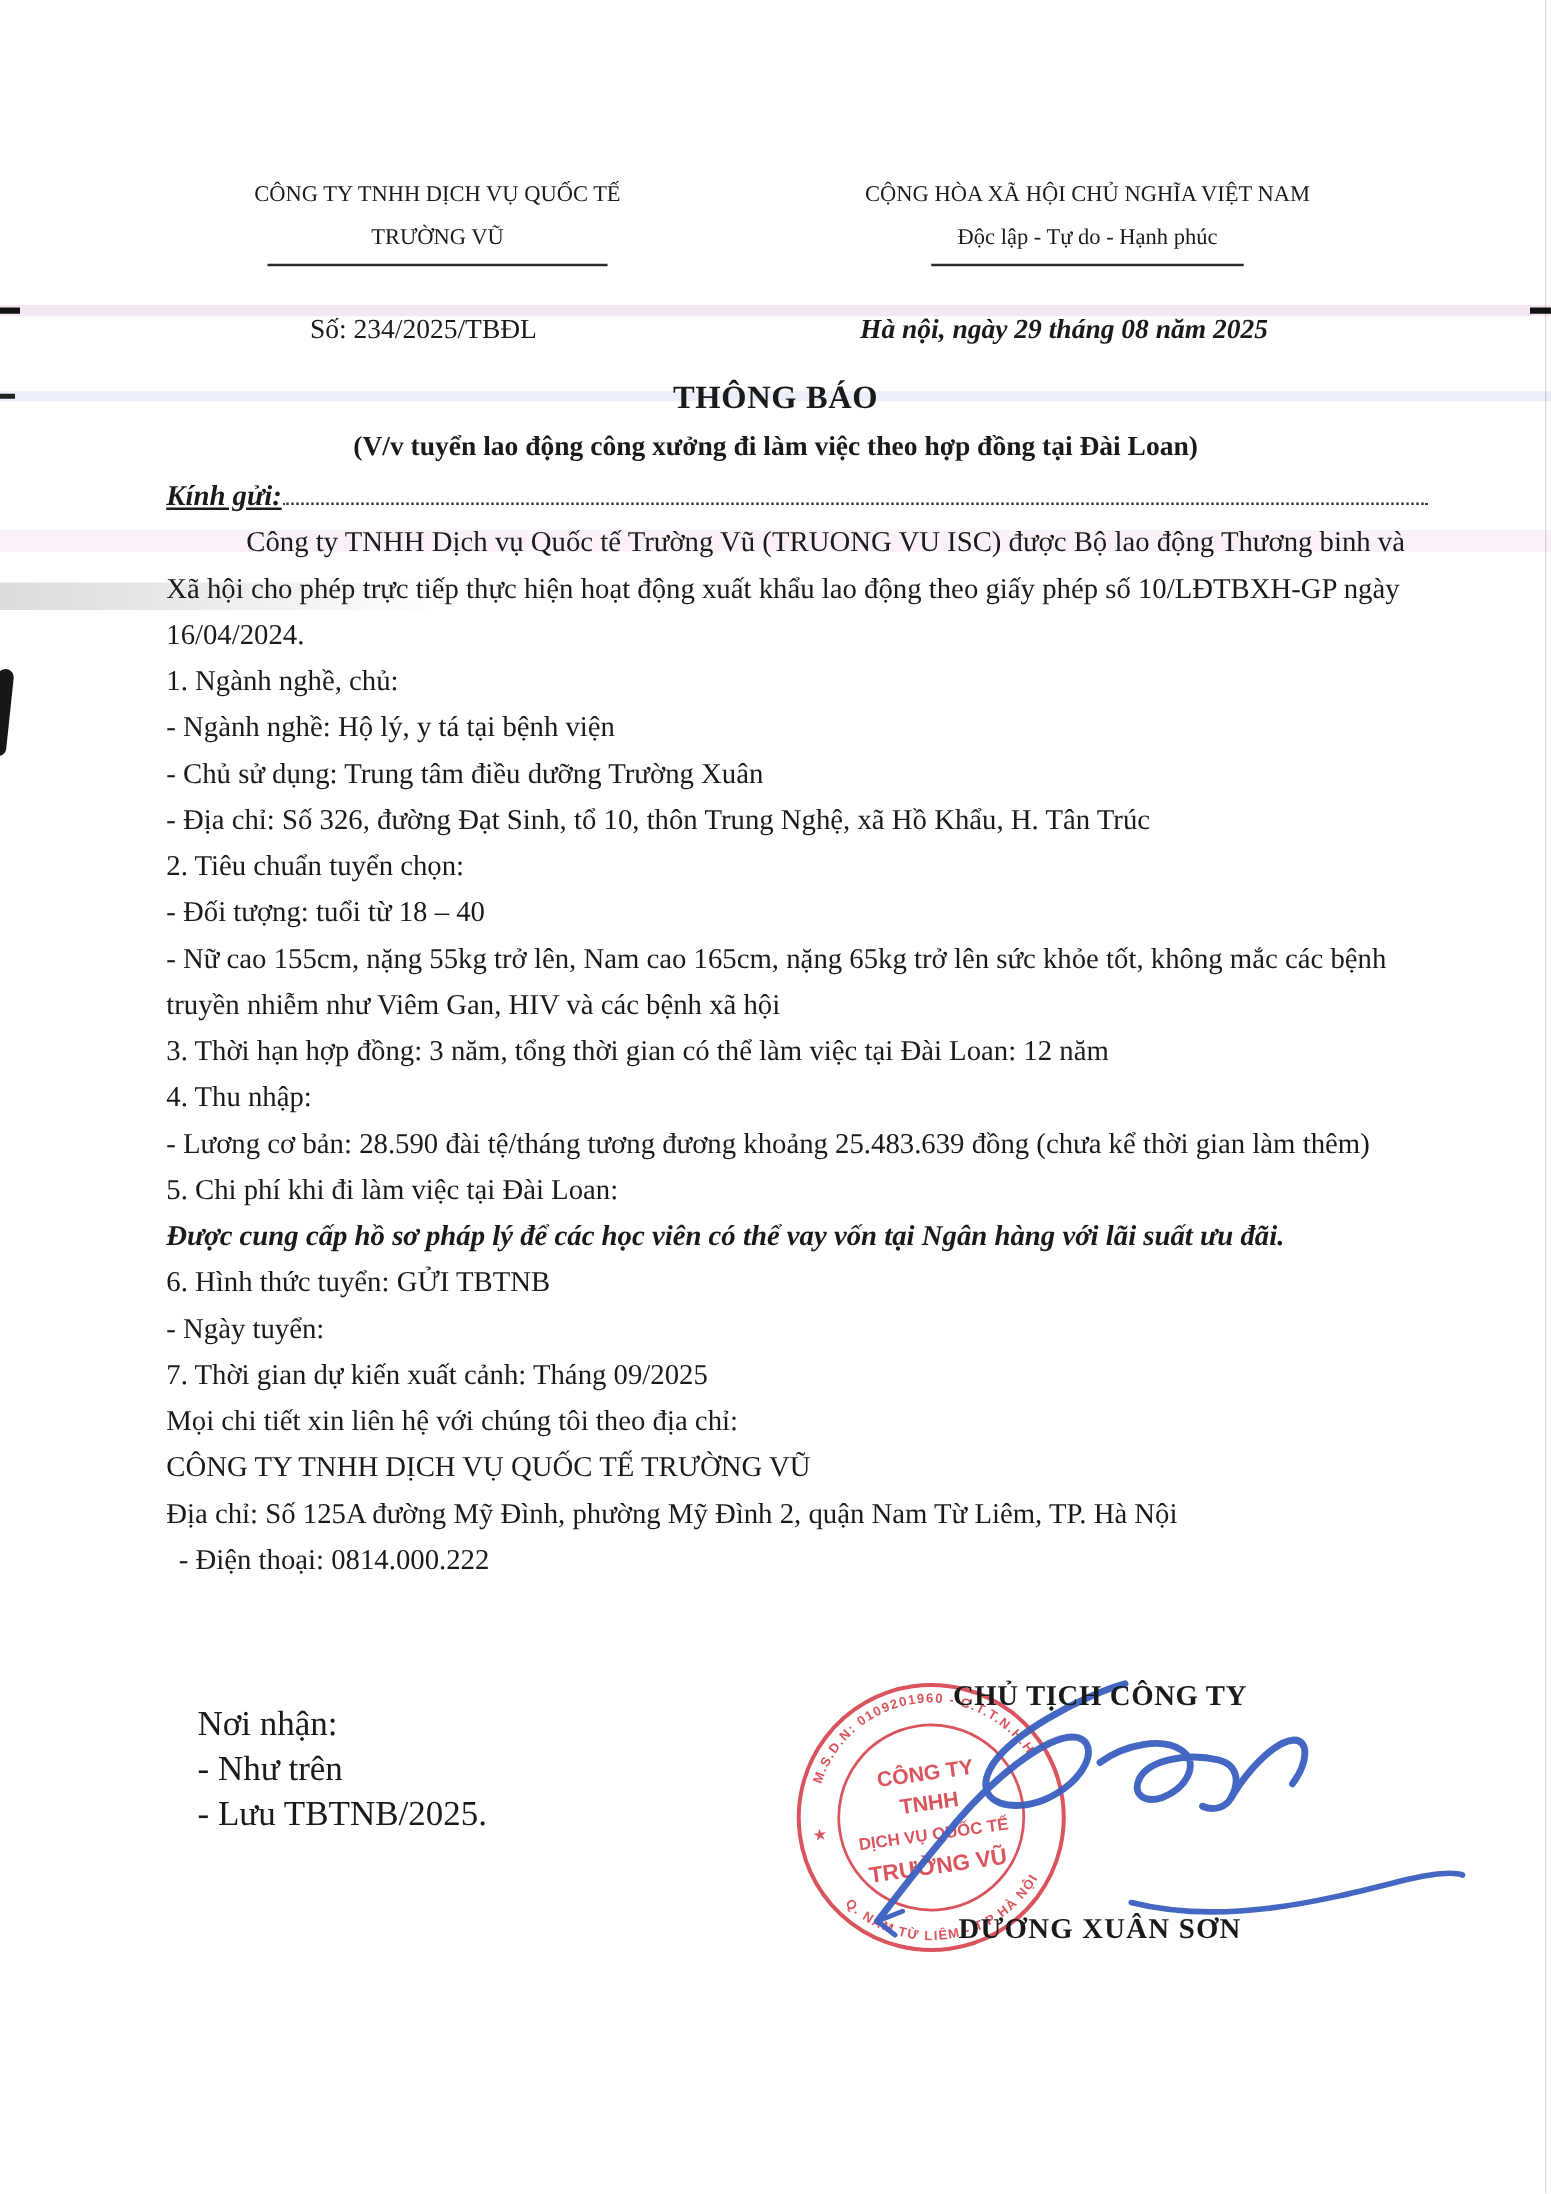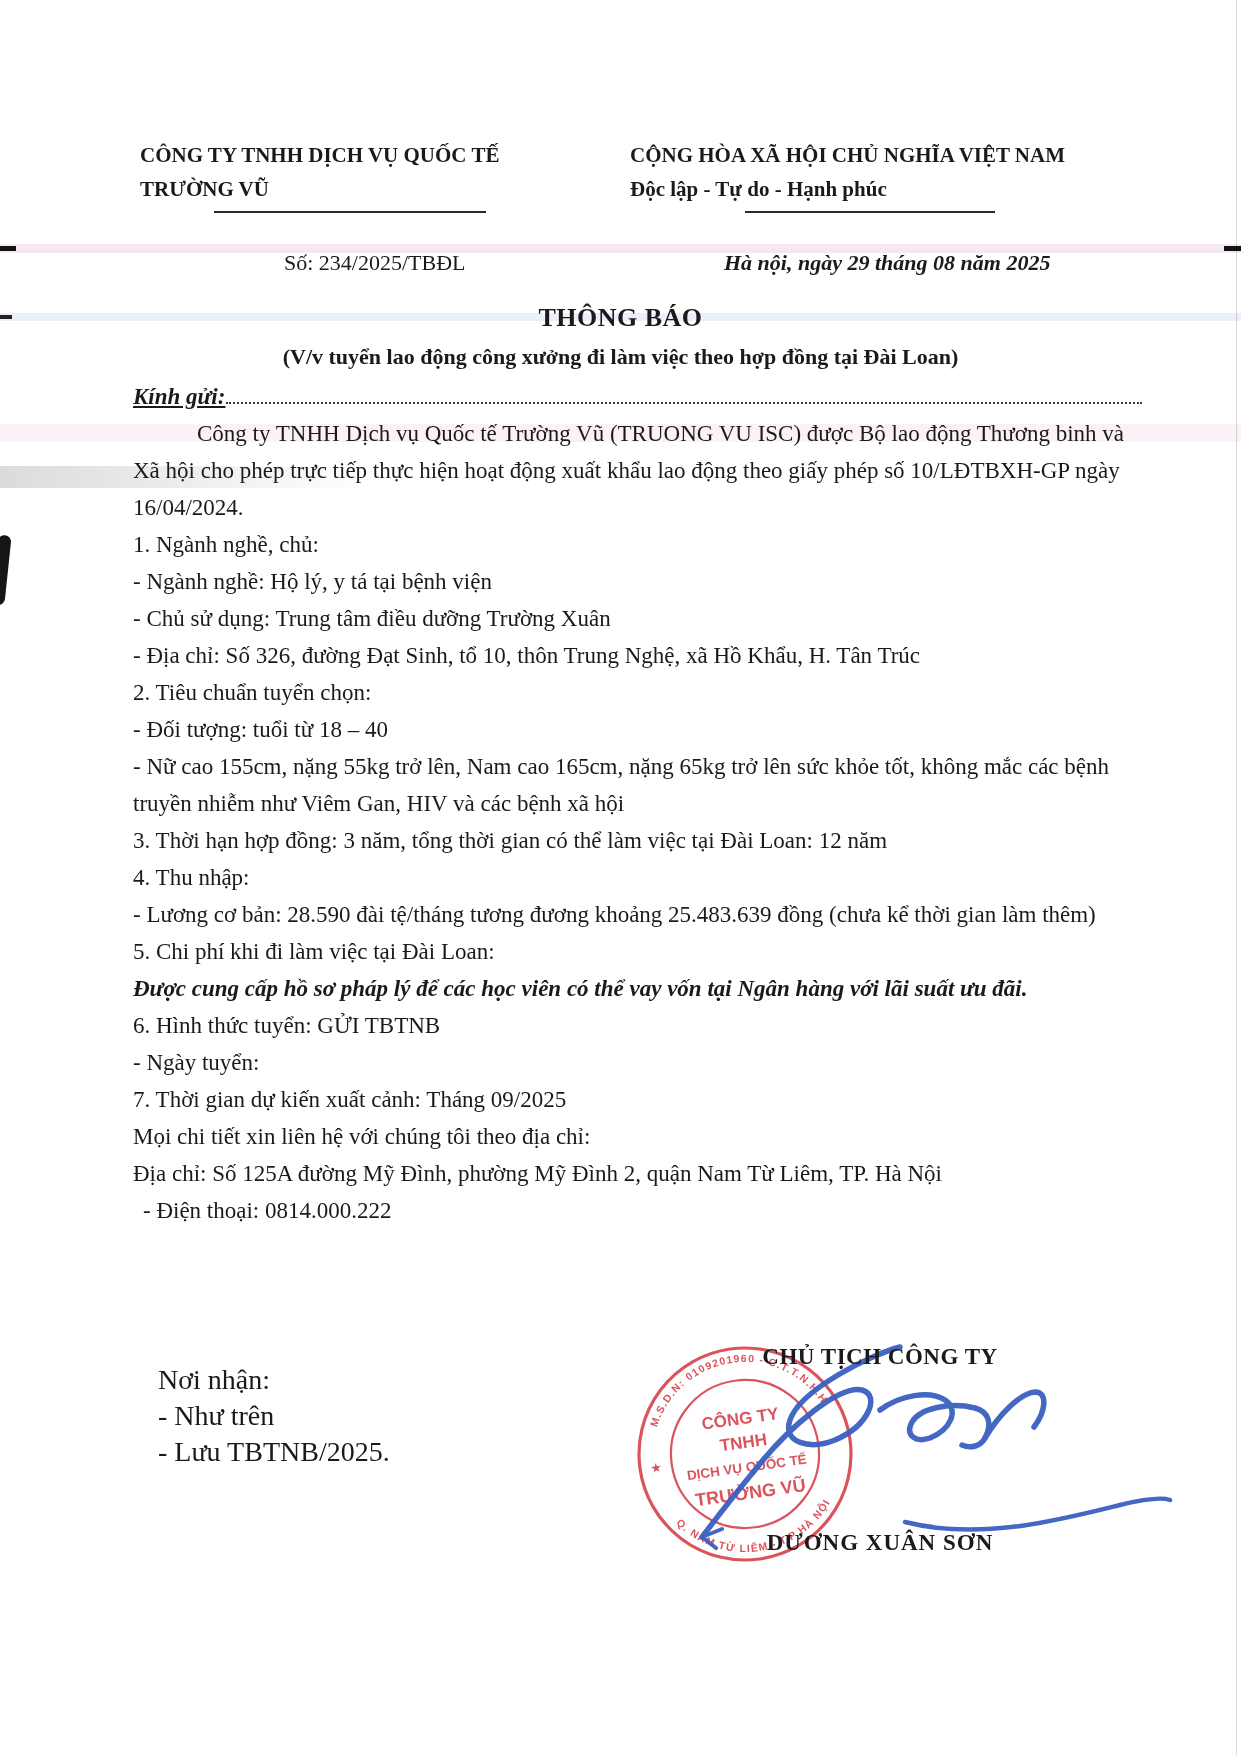--- a/index.html
+++ b/index.html
@@ -3,23 +3,23 @@
 <meta charset="utf-8">
 <style>
   html,body{margin:0;padding:0;}
   body{
     width:1241px;height:1755px;position:relative;background:#ffffff;
     font-family:"Liberation Serif","DejaVu Serif",serif;color:#1a1a1a;
     overflow:hidden;
   }
   .abs{position:absolute;}
   
-  .hdr-block{text-align:left;font-weight:700;line-height:34px;font-size:21px;}
+  .hdr-block{text-align:center;font-weight:400;line-height:34px;font-size:18px;}
   .hdr-rule{height:0;border-bottom:2.5px solid #2a2a2a;margin:5px auto 0 auto;}
-  .num-date-row{font-size:22px;margin-left:36px;}
+  .num-date-row{font-size:22px;}
   .date-line{font-style:italic;font-weight:600;}
   
   .doc-title{width:100%;text-align:center;font-size:26px;font-weight:700;letter-spacing:.5px;}
   .doc-subtitle{width:100%;text-align:center;font-size:22px;font-weight:700;}
   
   .body-wrap{left:133px;top:378px;width:1013px;font-size:23px;}
   .body-wrap p{margin:0;line-height:37px;}
   .indent{text-indent:64px;}
   .b{font-weight:400;}
   .p-bi span{font-weight:700;font-style:italic;margin-top:12px;}
@@ -93,20 +93,21 @@
   <p><span class="b"></span><span>- Nữ cao 155cm, nặng 55kg trở lên, Nam cao 165cm, nặng 65kg trở lên sức khỏe tốt, không mắc các bệnh truyền nhiễm như Viêm Gan, HIV và các bệnh xã hội</span></p>
   <p><span class="b">3. Thời hạn hợp đồng:</span><span> 3 năm, tổng thời gian có thể làm việc tại Đài Loan: 12 năm</span></p>
   <p><span class="b">4. Thu nhập:</span><span></span></p>
   <p class="nowrap"><span class="b"></span><span>- Lương cơ bản: 28.590 đài tệ/tháng tương đương khoảng 25.483.639 đồng (chưa kể thời gian làm thêm)</span></p>
   <p><span class="b">5. Chi phí khi đi làm việc tại Đài Loan:</span><span></span></p>
   <p class="p-bi"><span>Được cung cấp hồ sơ pháp lý để các học viên có thể vay vốn tại Ngân hàng với lãi suất ưu đãi.</span></p>
   <p><span class="b">6. Hình thức tuyển:</span><span> GỬI TBTNB</span></p>
   <p><span class="b"></span><span>- Ngày tuyển:</span></p>
   <p><span class="b">7. Thời gian dự kiến xuất cảnh:</span><span> Tháng 09/2025</span></p>
   <p><span class="b">Mọi chi tiết xin liên hệ với chúng tôi theo địa chỉ:</span><span></span></p>
+  <p><span class="b">CÔNG TY TNHH DỊCH VỤ QUỐC TẾ TRƯỜNG VŨ</span><span></span></p>
   <p><span class="b"></span><span>Địa chỉ: Số 125A đường Mỹ Đình, phường Mỹ Đình 2, quận Nam Từ Liêm, TP. Hà Nội</span></p>
   <p style="padding-left:10px;"><span class="b"></span><span>- Điện thoại: 0814.000.222</span></p>
 </div>
 
 <div class="abs recipients" style="left:158px;top:1362px;">
   <div>Nơi nhận:</div>
   <div>- Như trên</div>
   <div>- Lưu TBTNB/2025.</div>
 </div>
 

